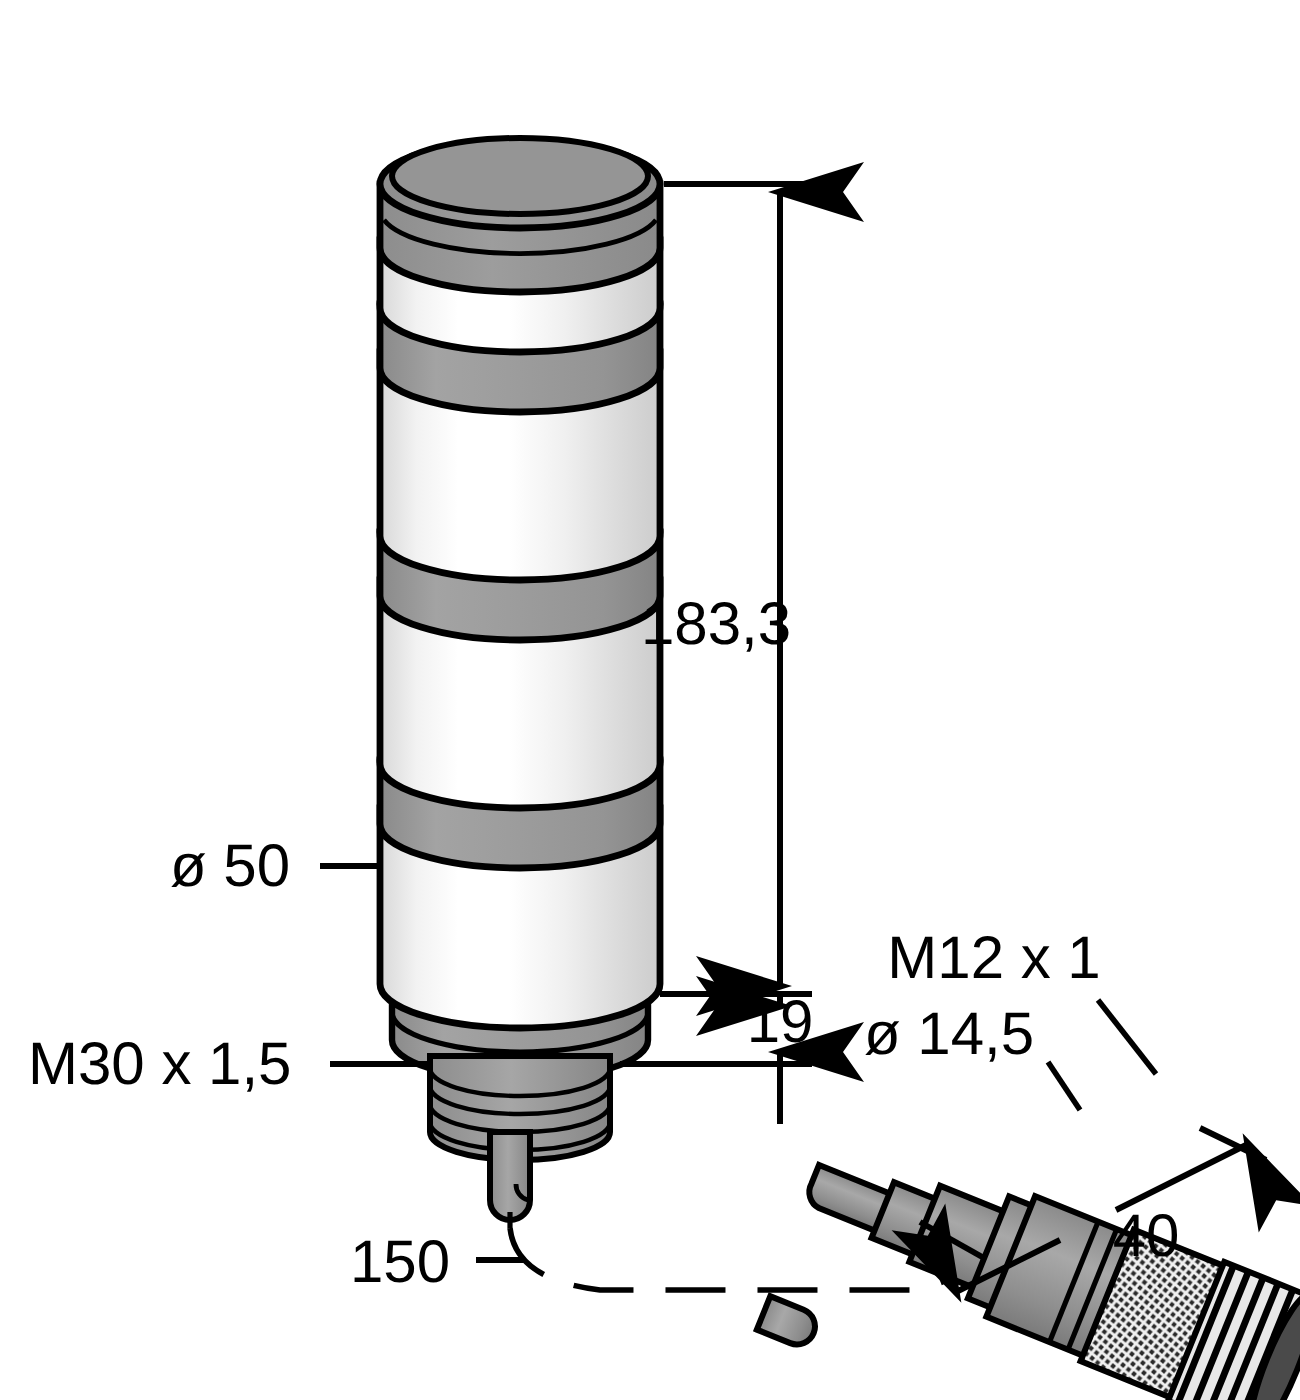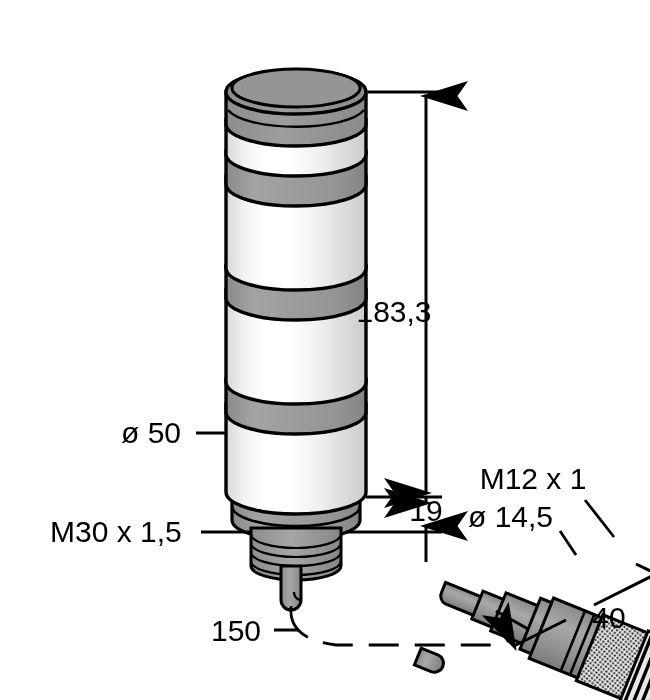--- a/index.html
+++ b/index.html
@@ -1,18 +1,18 @@
 <!DOCTYPE html>
 <html><head>
 <meta charset="utf-8">
 <style>
   html,body{margin:0;padding:0;background:#fff;}
   body{width:650px;height:700px;overflow:hidden;
        font-family:"Liberation Sans",sans-serif;color:#000;}
-  #stage{position:relative;width:528px;height:700px;padding-left:36px;}
+  #stage{position:relative;width:528px;height:700px;}
   svg{display:block;}
   .dimtext{font-family:"Liberation Sans",sans-serif;font-size:30px;fill:#000;}
 </style>
 </head>
 <body>
 
 <div id="stage">
 <svg width="650" height="700" viewBox="0 0 650 700">
 
   <defs>

